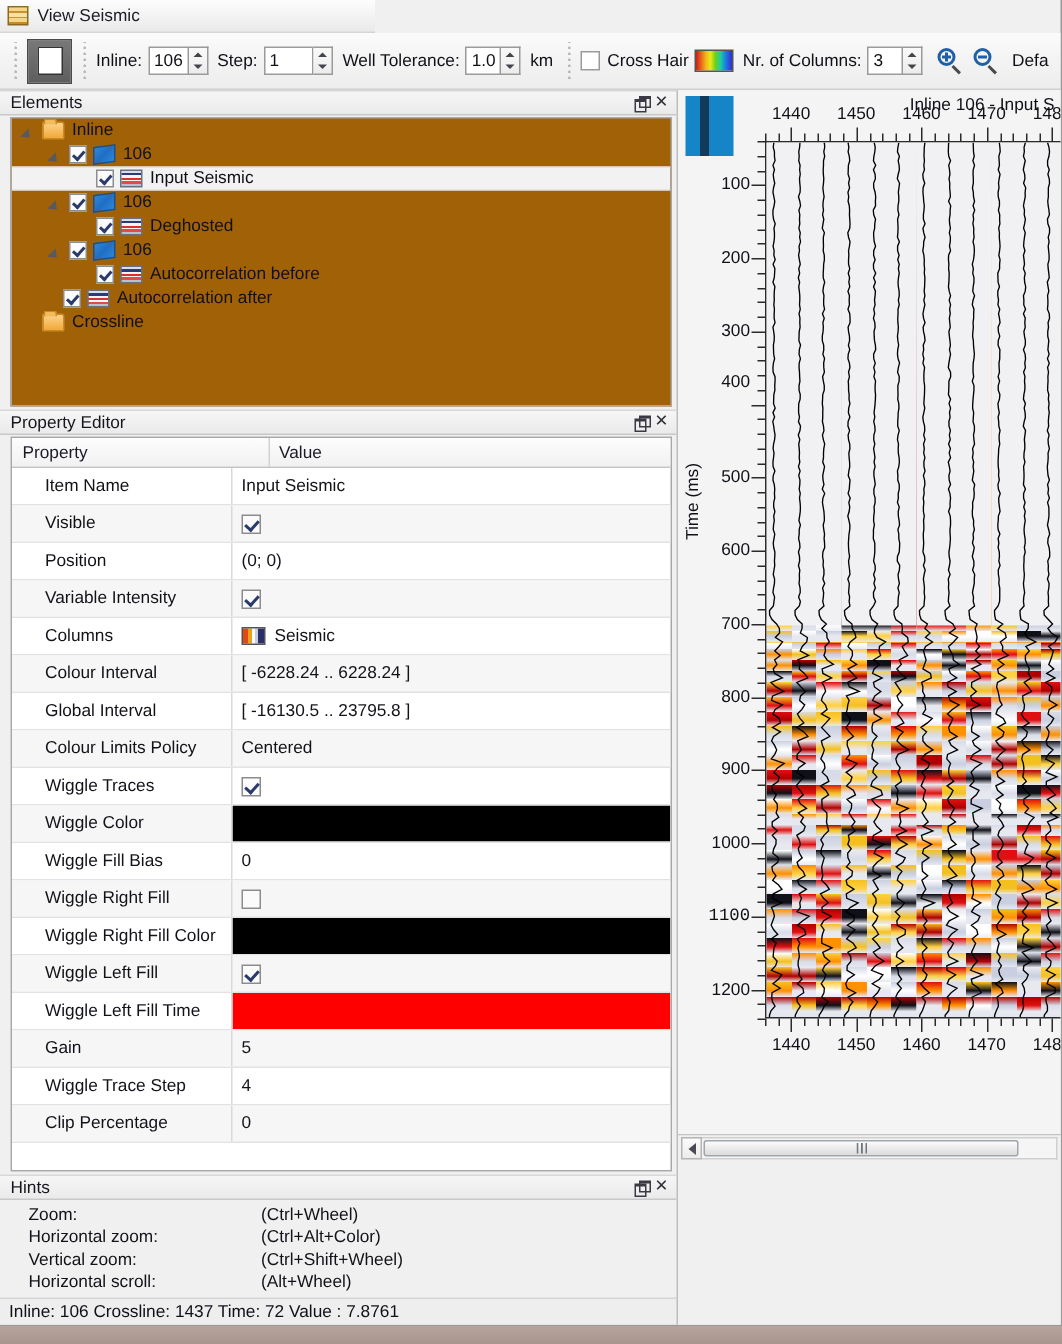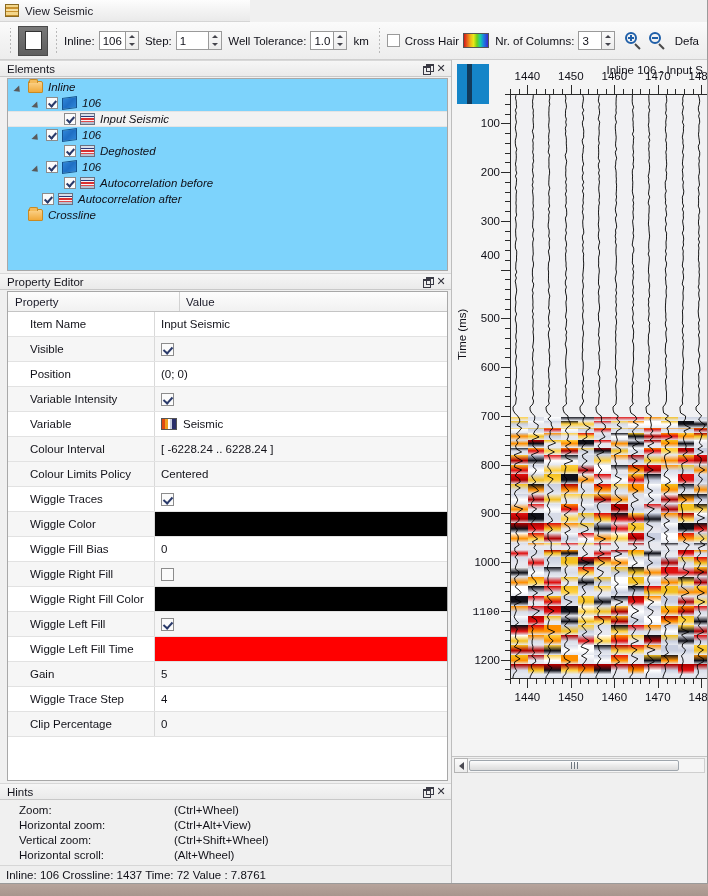--- a/index.html
+++ b/index.html
@@ -186,22 +186,22 @@
     border:1px solid #3a3a44; border-top-width:2px;
   }
   .undock-glyph::after {
     content:""; position:absolute; left:3px; top:0; width:6px; height:5px;
     border:1px solid #3a3a44; border-top-width:2px; background:transparent;
   }
 
   
   #elements-panel { height: 213px; flex: none; }
   #tree-area {
-    flex: 1; background: #7dd3fc; margin: 1px 3px 2px 7px;
-    border: 1px solid #a8a8a8; overflow: hidden; position: relative; font-style: italic;
+    flex: 1; background: #a16207; margin: 1px 3px 2px 7px;
+    border: 1px solid #a8a8a8; overflow: hidden; position: relative;
   }
   .tree-row {
     display: flex; align-items: center; height: 16px;
     padding-left: 4px; font-size: 11.5px; white-space: nowrap;
   }
   .tree-row.sel { background: #f2f2f2; border-top:1px solid #e4e4e4; border-bottom:1px solid #e4e4e4;}
   .tw { flex: none; }
   .exp-arrow {
     width: 11px; height: 11px; position: relative; flex:none;
   }
@@ -560,29 +560,33 @@
                 <div class="c1">Position</div>
                 <div class="c2">(0; 0)</div>
               </div>
               <div class="pg-row alt">
                 <div class="c1">Variable Intensity</div>
                 <div class="c2">
                   <span class="pg-check on"></span>
                 </div>
               </div>
               <div class="pg-row">
-                <div class="c1">Variable</div>
+                <div class="c1">Columns</div>
                 <div class="c2">
                   <span class="pal-mini"></span>
                   <span>Seismic</span>
                 </div>
               </div>
               <div class="pg-row alt">
                 <div class="c1">Colour Interval</div>
                 <div class="c2">[ -6228.24 .. 6228.24 ]</div>
+              </div>
+              <div class="pg-row">
+                <div class="c1">Global Interval</div>
+                <div class="c2">[ -16130.5 .. 23795.8 ]</div>
               </div>
               <div class="pg-row alt">
                 <div class="c1">Colour Limits Policy</div>
                 <div class="c2">Centered</div>
               </div>
               <div class="pg-row">
                 <div class="c1">Wiggle Traces</div>
                 <div class="c2">
                   <span class="pg-check on"></span>
                 </div>
@@ -646,21 +650,21 @@
             </span>
           <span class="dock-btn">✕</span>
         </div>
         <div id="hints-body">
             <div class="hint-row">
               <span class="hint-k">Zoom:</span>
               <span class="hint-v">(Ctrl+Wheel)</span>
             </div>
             <div class="hint-row">
               <span class="hint-k">Horizontal zoom:</span>
-              <span class="hint-v">(Ctrl+Alt+View)</span>
+              <span class="hint-v">(Ctrl+Alt+Color)</span>
             </div>
             <div class="hint-row">
               <span class="hint-k">Vertical zoom:</span>
               <span class="hint-v">(Ctrl+Shift+Wheel)</span>
             </div>
             <div class="hint-row">
               <span class="hint-k">Horizontal scroll:</span>
               <span class="hint-v">(Alt+Wheel)</span>
             </div>
           </div>

